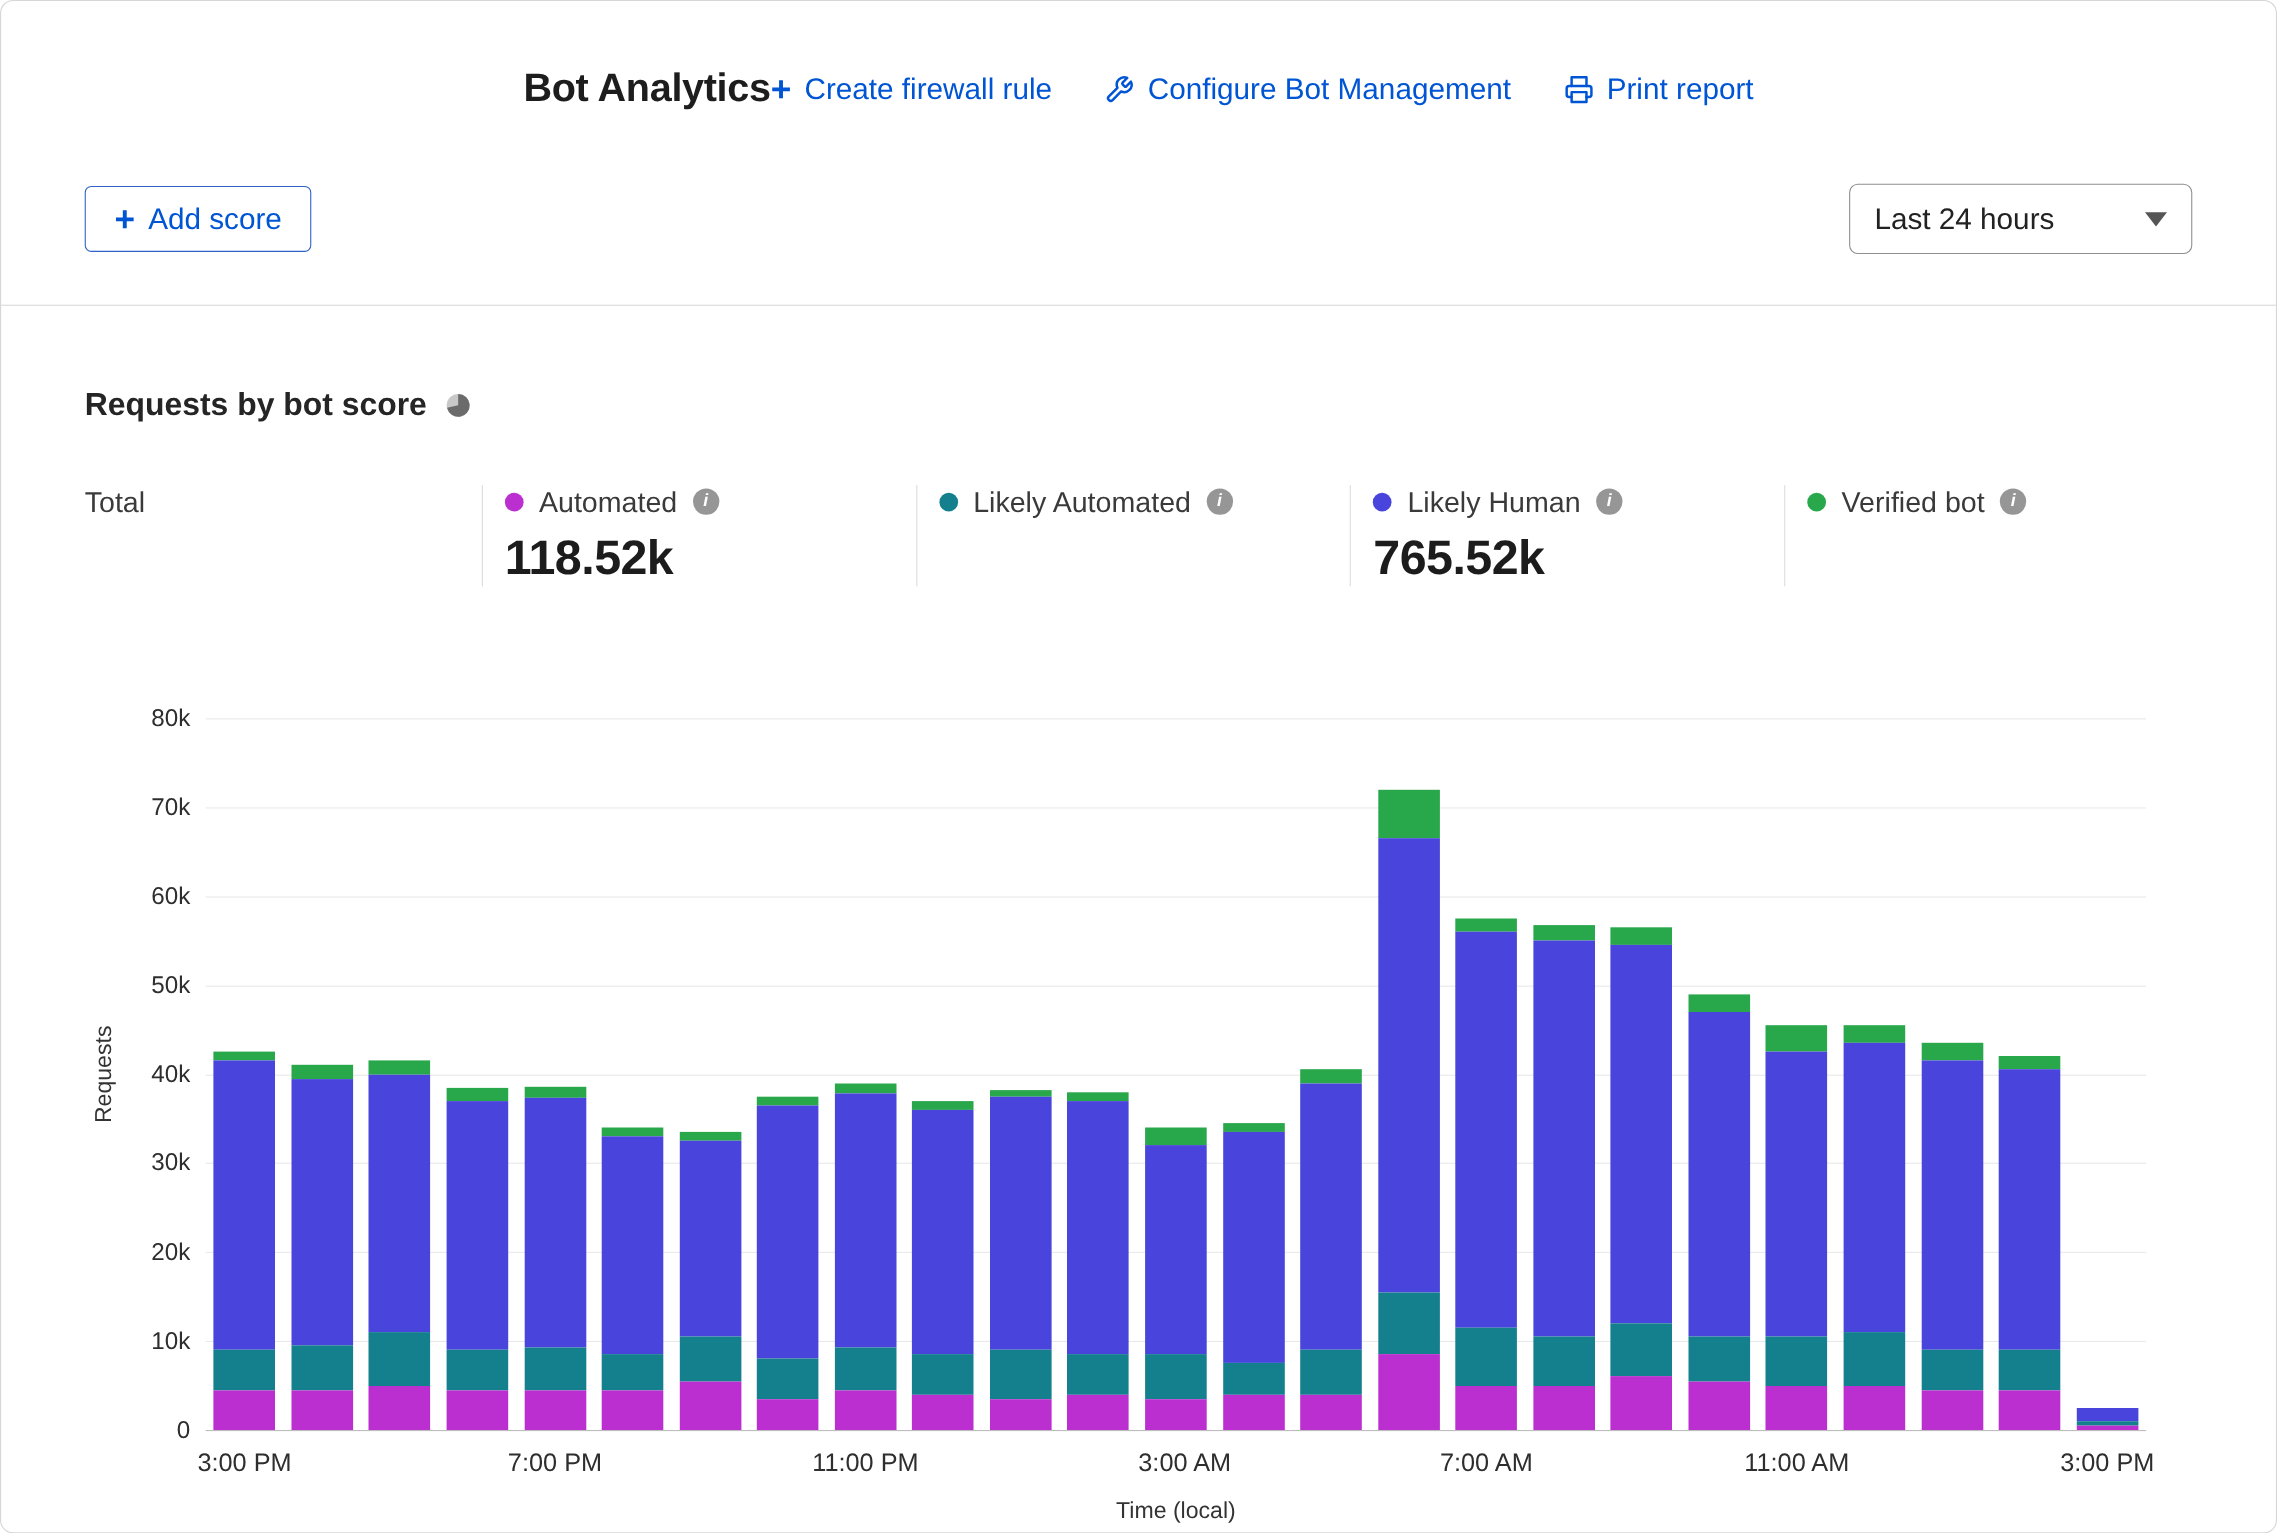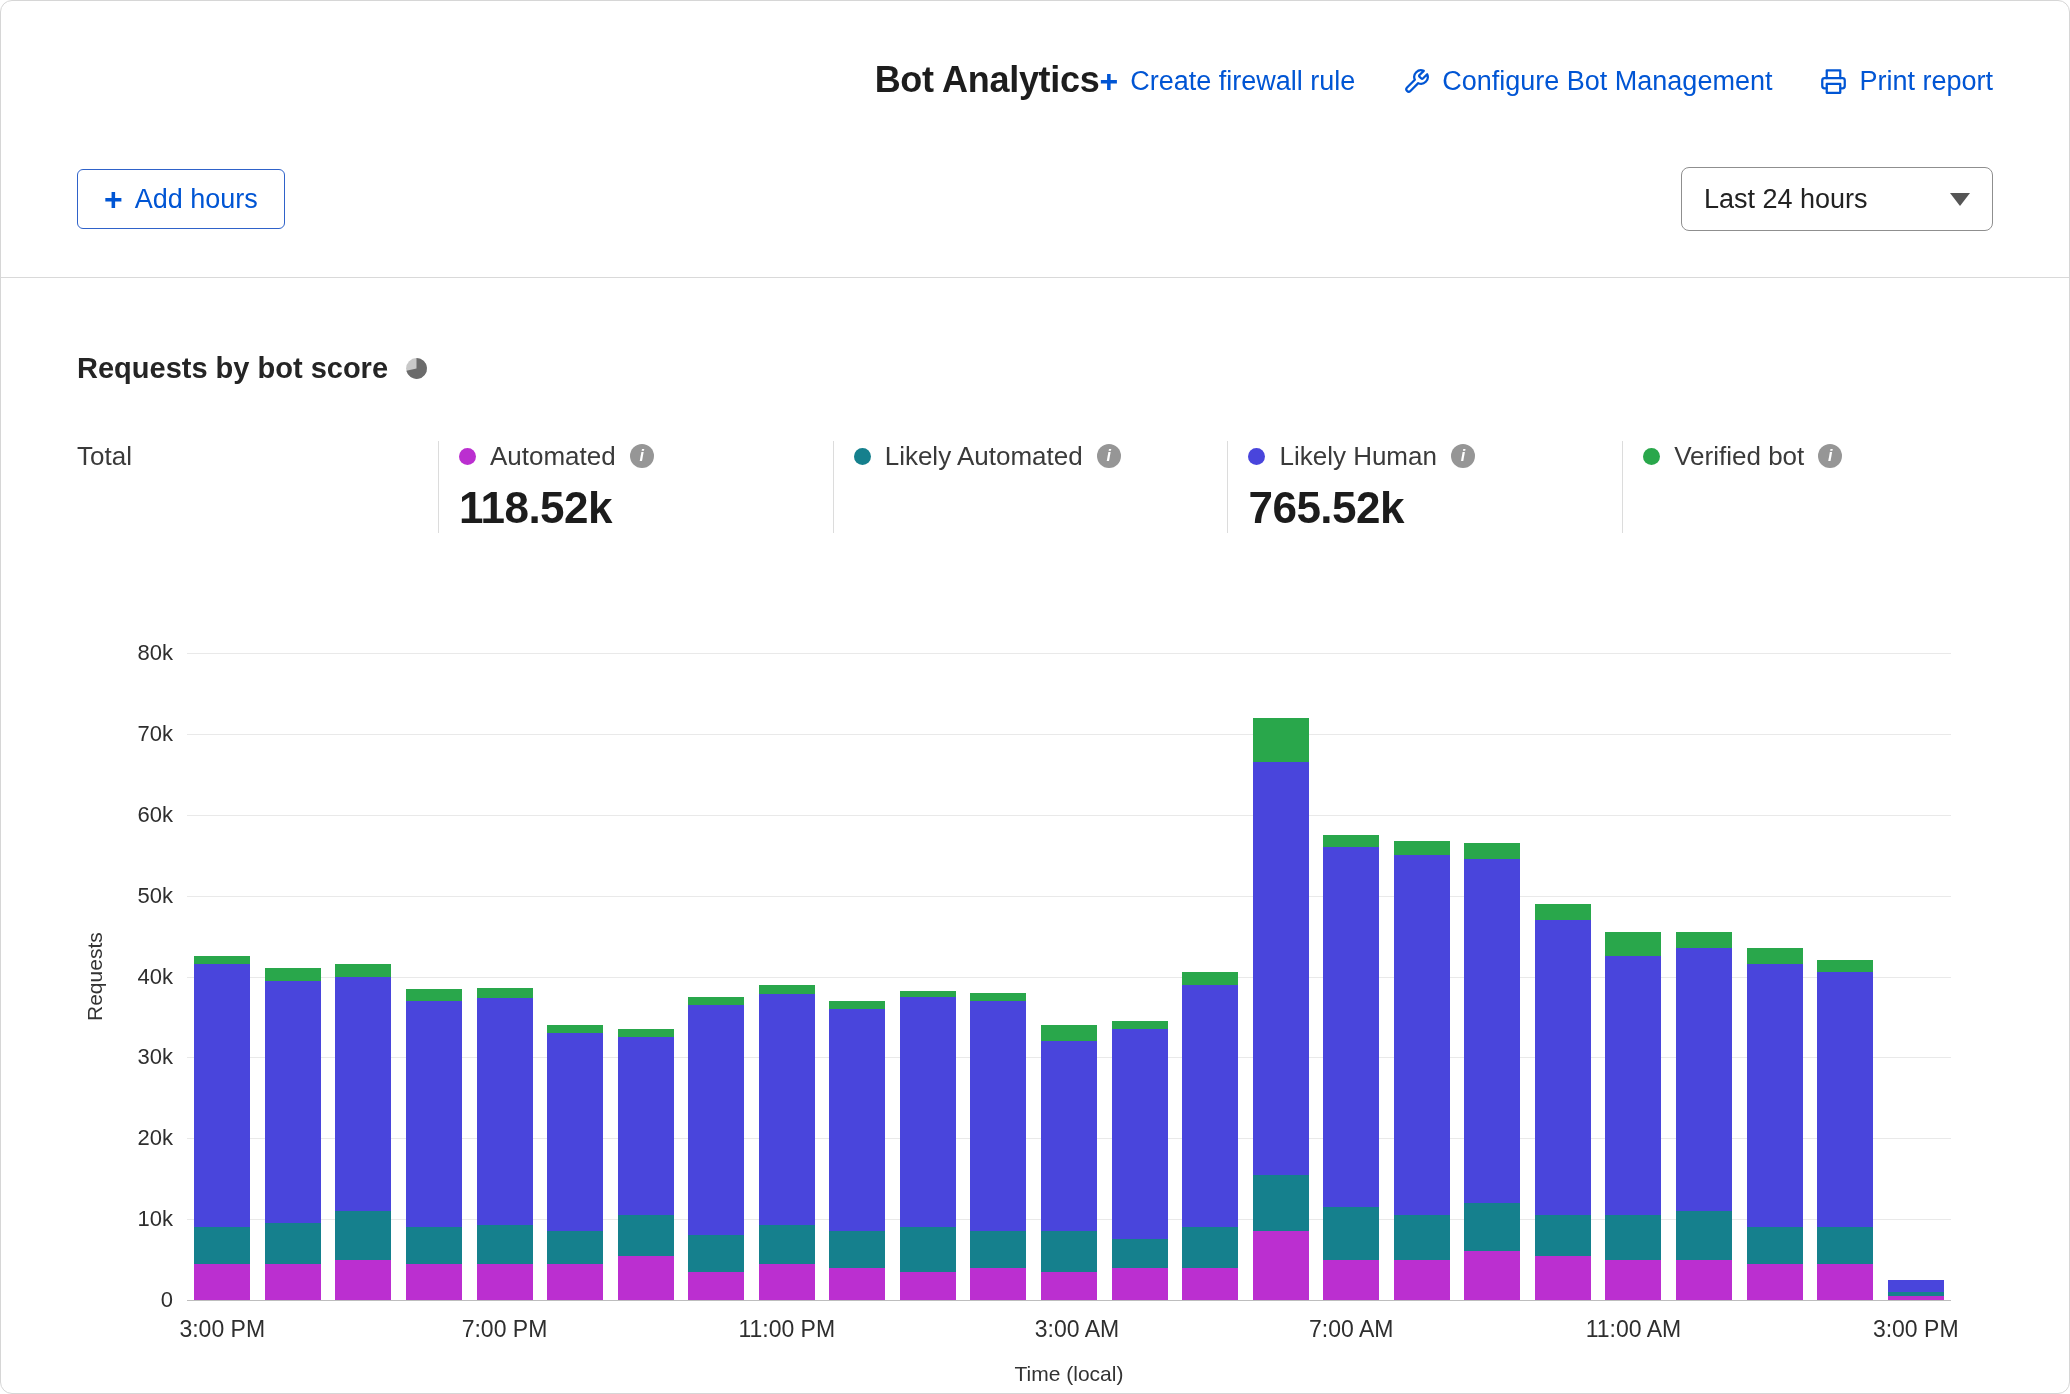--- a/index.html
+++ b/index.html
@@ -3,21 +3,21 @@
 <meta charset="utf-8">
 <style>
   * { box-sizing: border-box; margin: 0; padding: 0; }
   html,body { background:#fff; }
   body { font-family:"Liberation Sans", sans-serif; color:#1f1f1f; }
   .page { position:relative; width:2070px; height:1394px; background:#fff;
           border:1px solid #d6d6d6; border-radius:12px; overflow:hidden; }
 
   
   .header-section { padding:58px 76px 0; }
-  .header-row { display:flex; justify-content:flex-end; align-items:flex-start; }
+  .header-row { display:flex; justify-content:center; align-items:flex-start; }
   .page-title { font-size:36px; font-weight:700; letter-spacing:-0.3px; color:#1d1d1d; }
   .header-links { display:flex; gap:48px; align-items:center; padding-top:6px; }
   .header-link { display:flex; gap:12px; align-items:center; color:#0055d4; font-size:27px; cursor:pointer; }
   .plus-glyph { font-size:32px; font-weight:700; line-height:1; color:#0055d4; }
 
   .filter-row { margin-top:66px; display:flex; justify-content:space-between; align-items:center; }
   .add-filter-btn { display:flex; align-items:center; gap:12px; border:1px solid #2f62c9; background:#fff;
                     color:#0055d4; font-size:27px; padding:13px 26px; border-radius:6px;
                     font-family:inherit; cursor:pointer; }
   .dropdown { width:312px; height:64px; border:1px solid #8f8f8f; border-radius:8px; background:#fff;
@@ -89,21 +89,21 @@
               </svg>
           </span>
           <span>Print report</span>
         </a>
       </div>
     </div>
 
     <div class="filter-row">
       <button class="add-filter-btn">
         <span class="plus-glyph">+</span>
-        <span>Add hours</span>
+        <span>Add score</span>
       </button>
       <div class="dropdown">
         <span>Last 24 hours</span>
         <span class="chevron"></span>
       </div>
     </div>
   </div>
 
   <div class="divider"></div>
 

